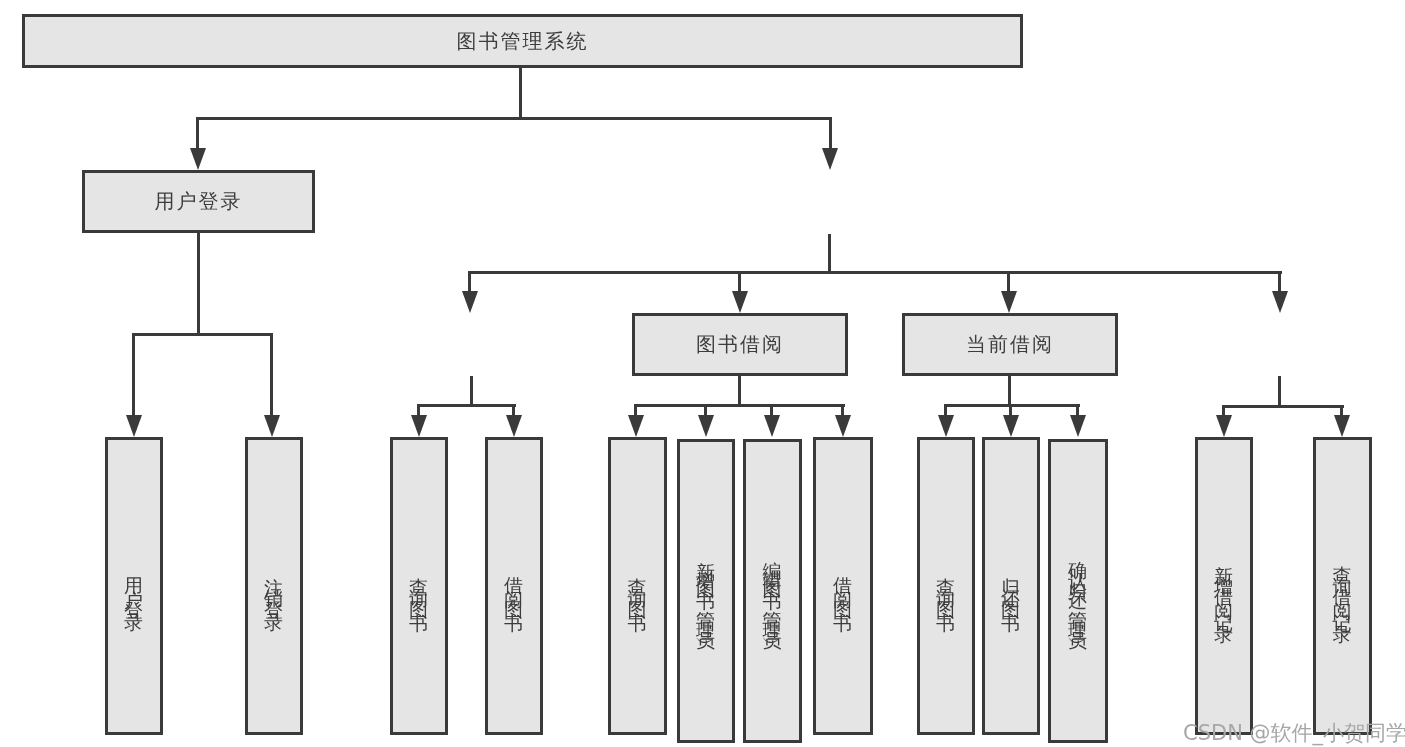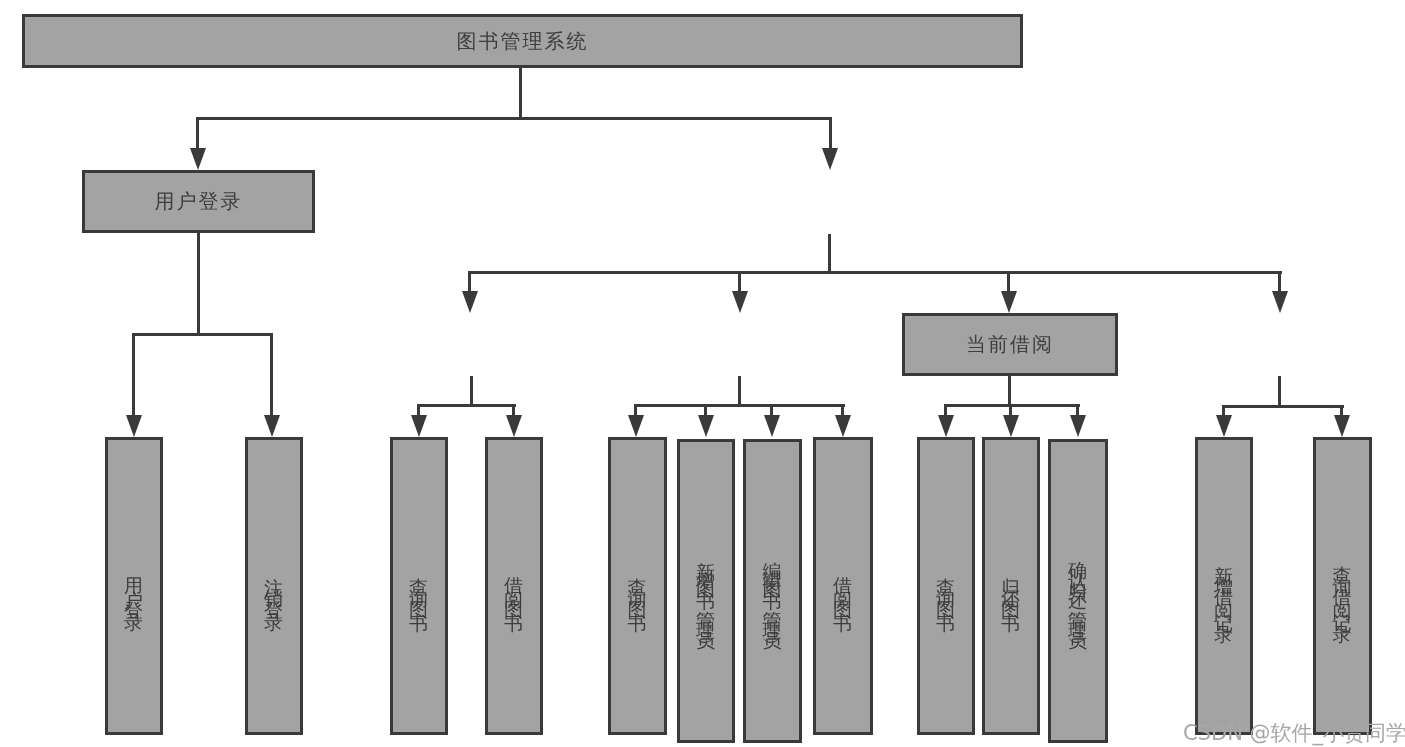--- a/index.html
+++ b/index.html
@@ -1,21 +1,21 @@
 <!DOCTYPE html>
 <html><head>
 <meta charset="utf-8">
 <style>
   html,body{margin:0;padding:0;background:#ffffff;}
   .canvas{
     position:relative;width:1405px;height:747px;background:#ffffff;overflow:hidden;
     font-family:"DejaVu Sans","Liberation Sans",sans-serif;
   }
   .box{
-    position:absolute;box-sizing:border-box;border:3px solid #3a3a3a;background:#a3a3a3;
+    position:absolute;box-sizing:border-box;border:3px solid #3a3a3a;background:#e5e5e5;
     display:flex;align-items:center;justify-content:center;
   }
   .hlabel{font-size:20px;color:#3d3d3d;letter-spacing:2px;white-space:nowrap;}
   .vlabel{
     writing-mode:vertical-rl;text-orientation:mixed;
     font-size:19px;color:#3d3d3d;letter-spacing:12px;line-height:1;white-space:nowrap;
   }
   .vlabel.tight{letter-spacing:10px;}
   .hline{position:absolute;height:3px;background:#3a3a3a;}
   .vline{position:absolute;width:3px;background:#3a3a3a;}
@@ -60,20 +60,23 @@
   <div class="hline" style="left:468px;top:271px;width:814px"></div>
   <div class="vline" style="left:468px;top:271px;height:20px"></div>
   <div class="arrow" style="left:462px;top:291px"></div>
   <div class="vline" style="left:738px;top:271px;height:20px"></div>
   <div class="arrow" style="left:732px;top:291px"></div>
   <div class="vline" style="left:1007px;top:271px;height:20px"></div>
   <div class="arrow" style="left:1001px;top:291px"></div>
   <div class="vline" style="left:1278px;top:271px;height:20px"></div>
   <div class="arrow" style="left:1272px;top:291px"></div>
 
+  <div class="box" style="left:632px;top:313px;width:216px;height:63px">
+    <span class="hlabel">图书借阅</span>
+  </div>
   <div class="box" style="left:902px;top:313px;width:216px;height:63px">
     <span class="hlabel">当前借阅</span>
   </div>
 
   <div class="vline" style="left:470px;top:376px;height:30px"></div>
   <div class="hline" style="left:417px;top:404px;width:99px"></div>
   <div class="vline" style="left:417px;top:404px;height:11px"></div>
   <div class="arrow" style="left:411px;top:415px"></div>
   <div class="vline" style="left:512px;top:404px;height:11px"></div>
   <div class="arrow" style="left:506px;top:415px"></div>

